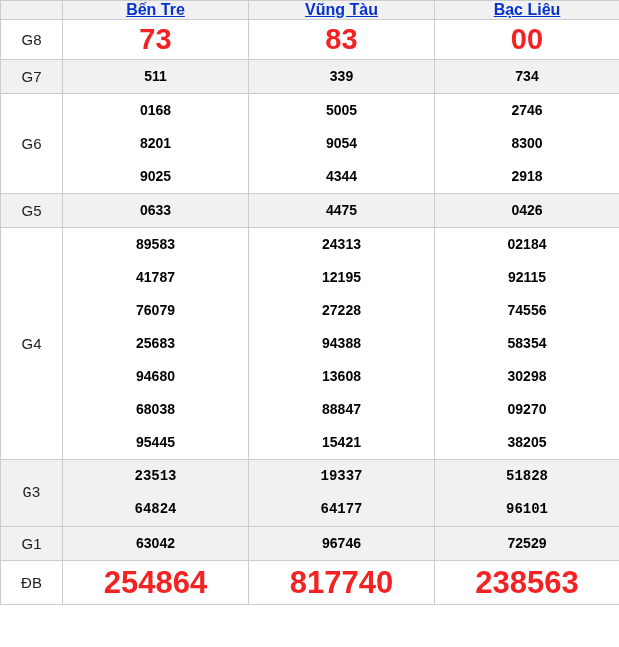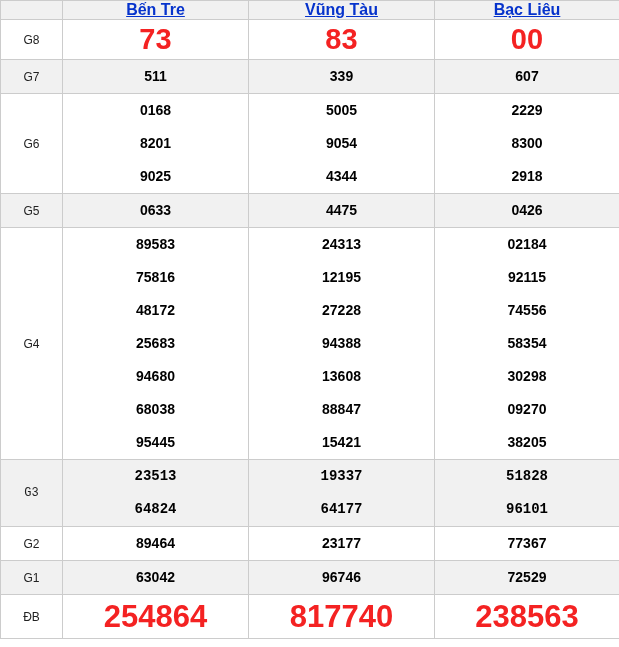--- a/index.html
+++ b/index.html
@@ -31,21 +31,21 @@
   tr.zebra{background:var(--zebra);}
   thead tr{height:15px;}
   th a{
     color:var(--blue);
     font-weight:bold;
     font-size:16px;
     text-decoration:underline;
     cursor:pointer;
   }
   .label{
-    font-size:12px;
+    font-size:15px;
     font-weight:400;
     color:var(--label);
   }
   .num{
     font-weight:bold;
     font-size:14px;
     line-height:33px;
     color:var(--text);
     white-space:nowrap;
   }
@@ -100,59 +100,59 @@
       </tr>
       <tr class="r1 zebra">
         <td class="label">G7</td>
         <td>
           <div class="num">511</div>
         </td>
         <td>
           <div class="num">339</div>
         </td>
         <td>
-          <div class="num">607</div>
+          <div class="num">734</div>
         </td>
       </tr>
       <tr class="r2">
         <td class="label">G6</td>
         <td>
           <div class="num">0168</div>
           <div class="num">8201</div>
           <div class="num">9025</div>
         </td>
         <td>
           <div class="num">5005</div>
           <div class="num">9054</div>
           <div class="num">4344</div>
         </td>
         <td>
-          <div class="num">2229</div>
+          <div class="num">2746</div>
           <div class="num">8300</div>
           <div class="num">2918</div>
         </td>
       </tr>
       <tr class="r3 zebra">
         <td class="label">G5</td>
         <td>
           <div class="num">0633</div>
         </td>
         <td>
           <div class="num">4475</div>
         </td>
         <td>
           <div class="num">0426</div>
         </td>
       </tr>
       <tr class="r4">
         <td class="label">G4</td>
         <td>
           <div class="num">89583</div>
-          <div class="num">75816</div>
-          <div class="num">48172</div>
+          <div class="num">41787</div>
+          <div class="num">76079</div>
           <div class="num">25683</div>
           <div class="num">94680</div>
           <div class="num">68038</div>
           <div class="num">95445</div>
         </td>
         <td>
           <div class="num">24313</div>
           <div class="num">12195</div>
           <div class="num">27228</div>
           <div class="num">94388</div>
@@ -178,32 +178,20 @@
         </td>
         <td>
           <div class="num">19337</div>
           <div class="num">64177</div>
         </td>
         <td>
           <div class="num">51828</div>
           <div class="num">96101</div>
         </td>
       </tr>
-      <tr class="r6">
-        <td class="label">G2</td>
-        <td>
-          <div class="num">89464</div>
-        </td>
-        <td>
-          <div class="num">23177</div>
-        </td>
-        <td>
-          <div class="num">77367</div>
-        </td>
-      </tr>
       <tr class="r7 zebra">
         <td class="label">G1</td>
         <td>
           <div class="num">63042</div>
         </td>
         <td>
           <div class="num">96746</div>
         </td>
         <td>
           <div class="num">72529</div>

